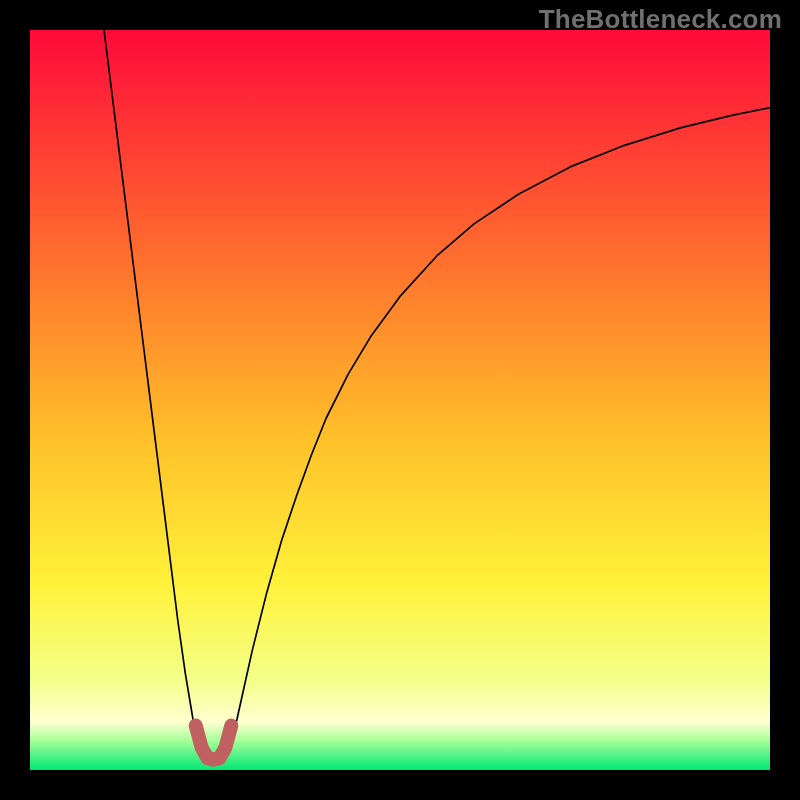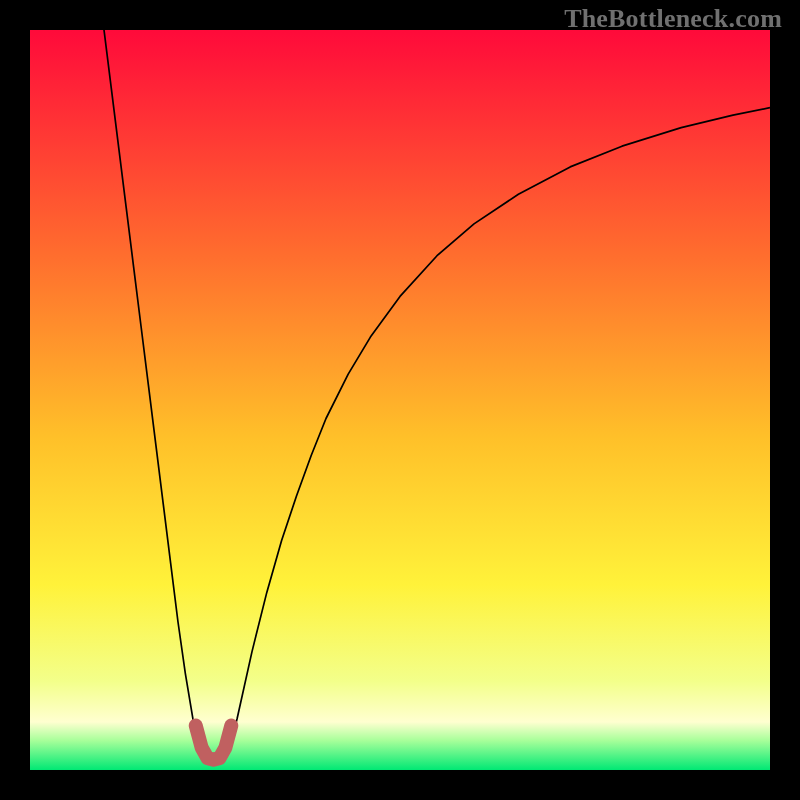--- a/index.html
+++ b/index.html
@@ -21,21 +21,21 @@
     top: 30px;
     left: 30px;
     width: 740px;
     height: 740px;
     display: block;
   }
   .watermark {
     position: absolute;
     top: 4px;
     right: 18px;
-    font-family: Liberation Serif, serif;
+    font-family: Liberation Sans, sans-serif;
     font-size: 26px;
     font-weight: bold;
     color: #707070;
     letter-spacing: 0.2px;
   }
 </style>
 </head>
 <body>
 
 <div class="frame">

